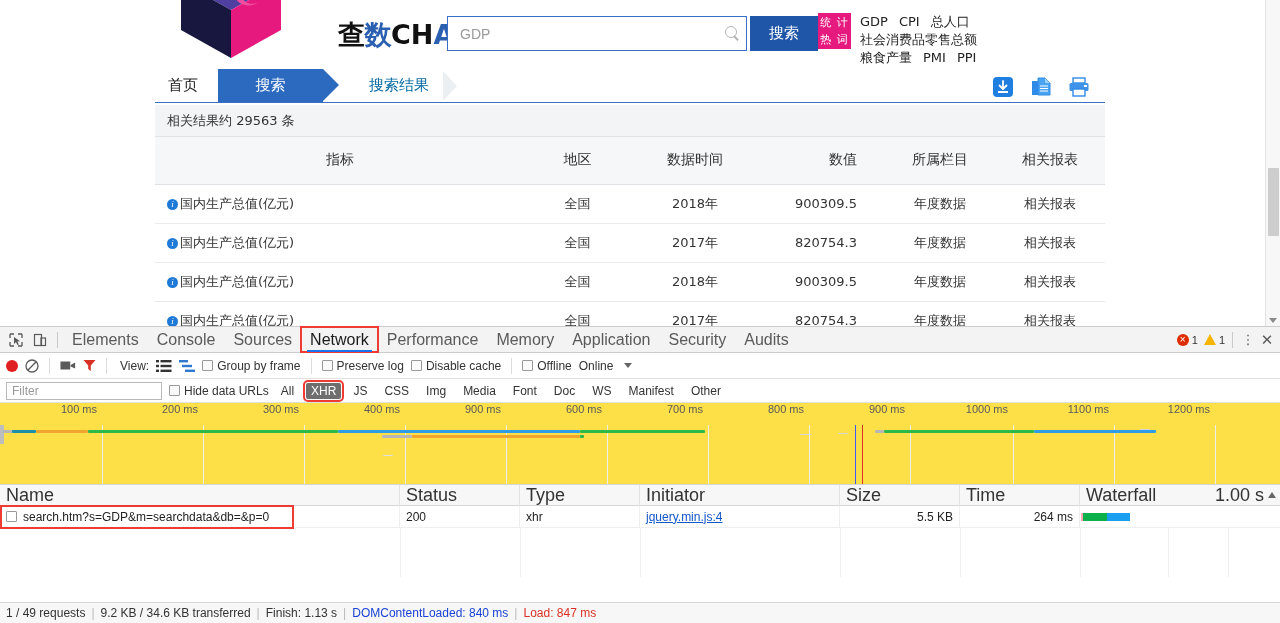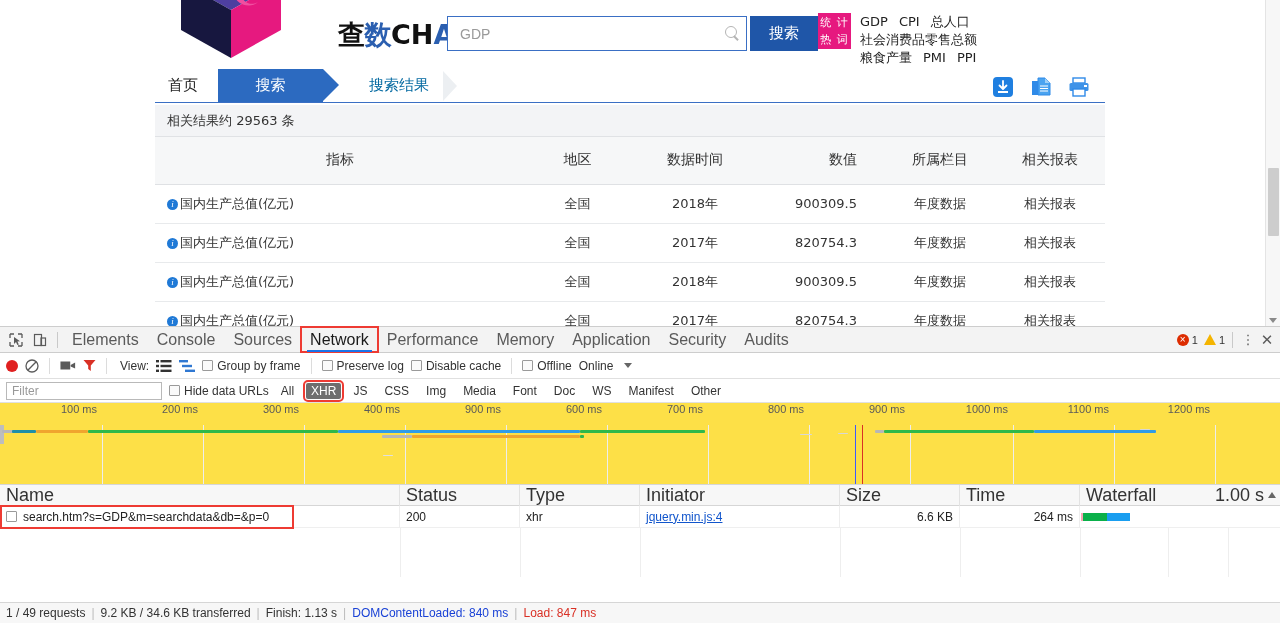--- a/index.html
+++ b/index.html
@@ -633,21 +633,21 @@
   <div class="dt-reqbody">
     <div class="req-row">
       <div class="rc" style="width:400px">
         <span class="row-cbx"></span><span>search.htm?s=GDP&amp;m=searchdata&amp;db=&amp;p=0</span>
       </div>
       <div class="rc" style="width:120px">200</div>
       <div class="rc" style="width:120px">xhr</div>
       <div class="rc" style="width:200px">
         <span class="init-link">jquery.min.js:4</span>
       </div>
-      <div class="rc num" style="width:120px">6.6 KB</div>
+      <div class="rc num" style="width:120px">5.5 KB</div>
       <div class="rc num" style="width:120px">264 ms</div>
       <div class="rc wf" style="flex:1">
         <div class="wf-bar" style="left:1px;  width:2px;  background:#f7a4b6"></div>
         <div class="wf-bar" style="left:3px;  width:24px; background:#0bb04a"></div>
         <div class="wf-bar" style="left:27px; width:23px; background:#1a9ef0"></div>
       </div>
       <div class="name-box"></div>
     </div>
 
     <div class="col-empty">

